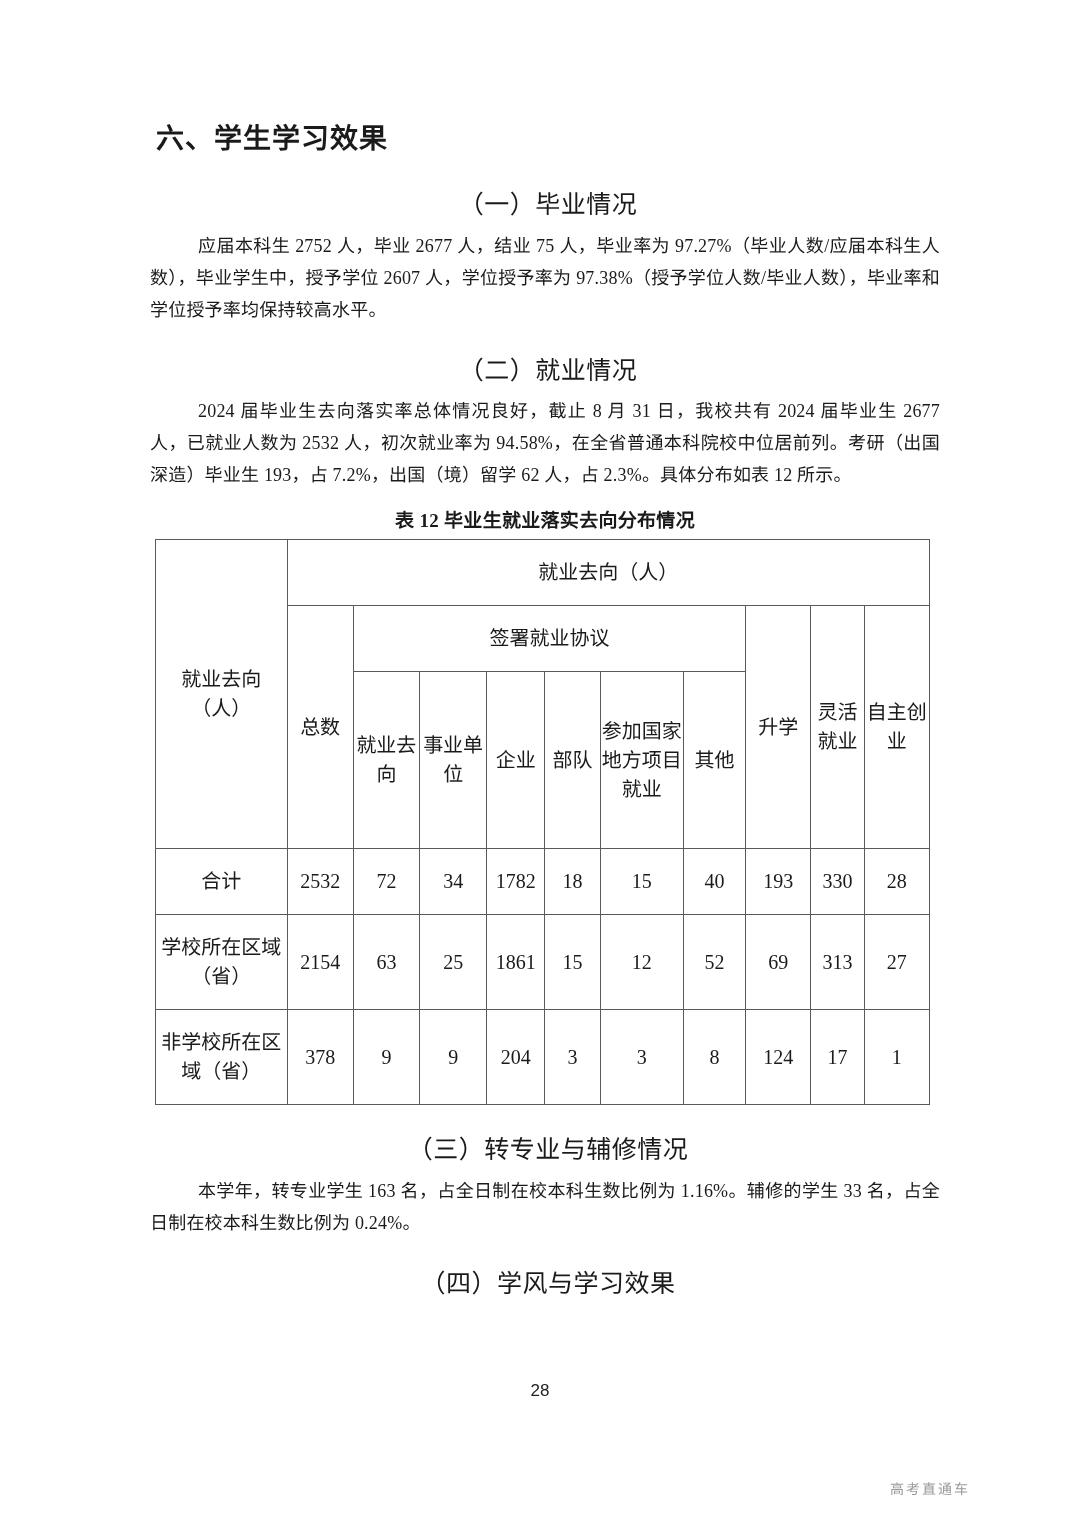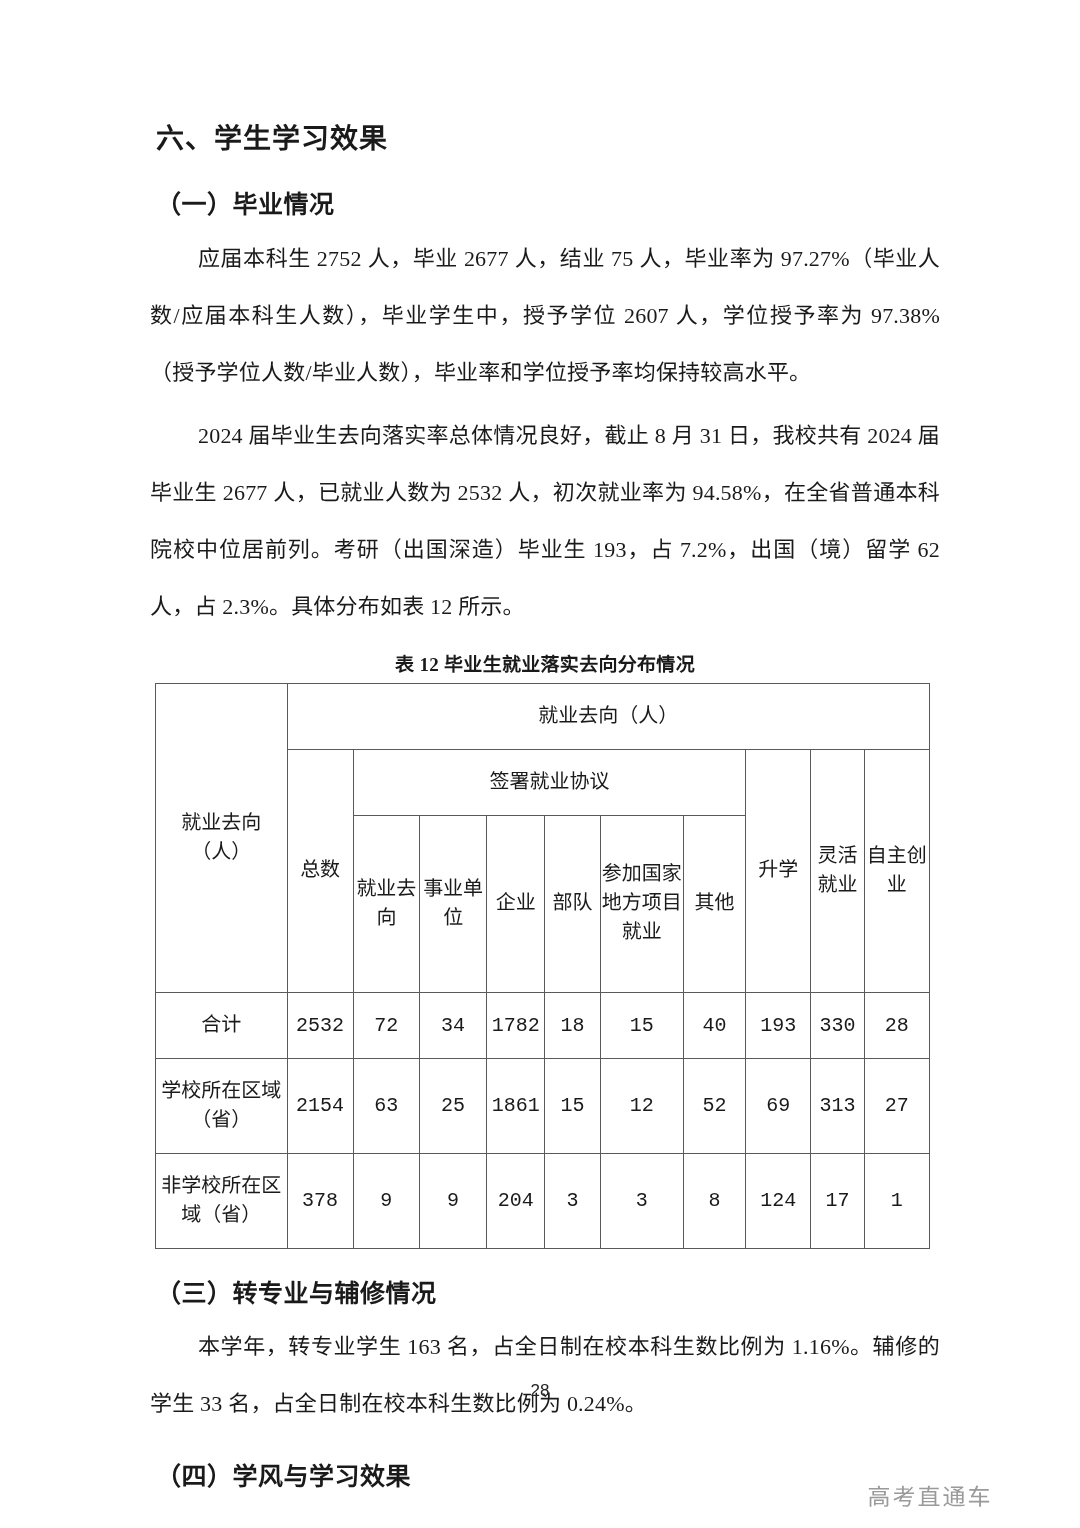--- a/index.html
+++ b/index.html
@@ -38,31 +38,32 @@
     font-weight: bold;
     margin: 0 0 0 6px;
     padding: 0;
     letter-spacing: 1px;
     line-height: 1.5;
     font-family: "Liberation Sans", "DejaVu Sans", sans-serif;
   }
 
   h2.sub-title {
     font-size: 25px;
-    font-weight: bold;
+    font-weight: normal;
     margin: 26px 0 6px 6px;
     padding: 0;
     letter-spacing: 0.5px;
     line-height: 1.5;
     font-family: "Liberation Sans", "DejaVu Sans", sans-serif;
+    text-align: center;
   }
 
   p.para {
-    font-size: 22px;
-    line-height: 57px;
+    font-size: 18px;
+    line-height: 32px;
     margin: 6px 0 0 0;
     padding: 0;
     text-indent: 48px;
     text-align: justify;
     text-justify: inter-ideograph;
     letter-spacing: 0.2px;
   }
 
   .table-caption {
     font-size: 19px;
@@ -80,21 +81,21 @@
   }
   table.dtable th,
   table.dtable td {
     border: 1px solid #5a5a5a;
     text-align: center;
     vertical-align: middle;
     font-size: 20px;
     font-weight: normal;
     padding: 18px 1px;
     line-height: 29px;
-    font-family: Liberation Mono, monospace;
+    font-family: Liberation Serif, serif;
   }
   table.dtable th.tight,
   table.dtable td.tight {
     padding-left: 0;
     padding-right: 0;
   }
   .h-rowtop { height: 38px; }
   .h-mid { height: 38px; }
   .vstack { line-height: 28px; }
   .rowlabel { font-size: 20px; line-height: 29px; margin-top: 45px; }
@@ -110,38 +111,39 @@
     font-size: 17px;
     color: #222;
     font-family: "Liberation Sans", "DejaVu Sans", sans-serif;
   }
 
   .watermark {
     position: absolute;
     left: 930px;
     top: 1478px;
     transform: translateX(-50%);
-    font-size: 23px;
+    font-size: 14px;
     color: #9a9a9a;
     letter-spacing: 2px;
     white-space: nowrap;
     font-family: "Liberation Sans", "DejaVu Sans", sans-serif;
   }
 </style>
 </head>
 <body>
 
 <div class="page">
   <div class="content">
 
     <h1 class="sec-title">六、学生学习效果</h1>
 
     <h2 class="sub-title">（一）毕业情况</h2>
     <p class="para">应届本科生 2752 人，毕业 2677 人，结业 75 人，毕业率为 97.27%（毕业人数/应届本科生人数），毕业学生中，授予学位 2607 人，学位授予率为 97.38%（授予学位人数/毕业人数），毕业率和学位授予率均保持较高水平。</p>
 
+    <h2 class="sub-title">（二）就业情况</h2>
     <p class="para">2024 届毕业生去向落实率总体情况良好，截止 8 月 31 日，我校共有 2024 届毕业生 2677 人，已就业人数为 2532 人，初次就业率为 94.58%，在全省普通本科院校中位居前列。考研（出国深造）毕业生 193，占 7.2%，出国（境）留学 62 人，占 2.3%。具体分布如表 12 所示。</p>
 
     <div class="table-caption">表 12 毕业生就业落实去向分布情况</div>
 
     <table class="dtable">
       <colgroup>
         <col style="width:131px">
         <col style="width:66px">
         <col style="width:66px">
         <col style="width:67px">

